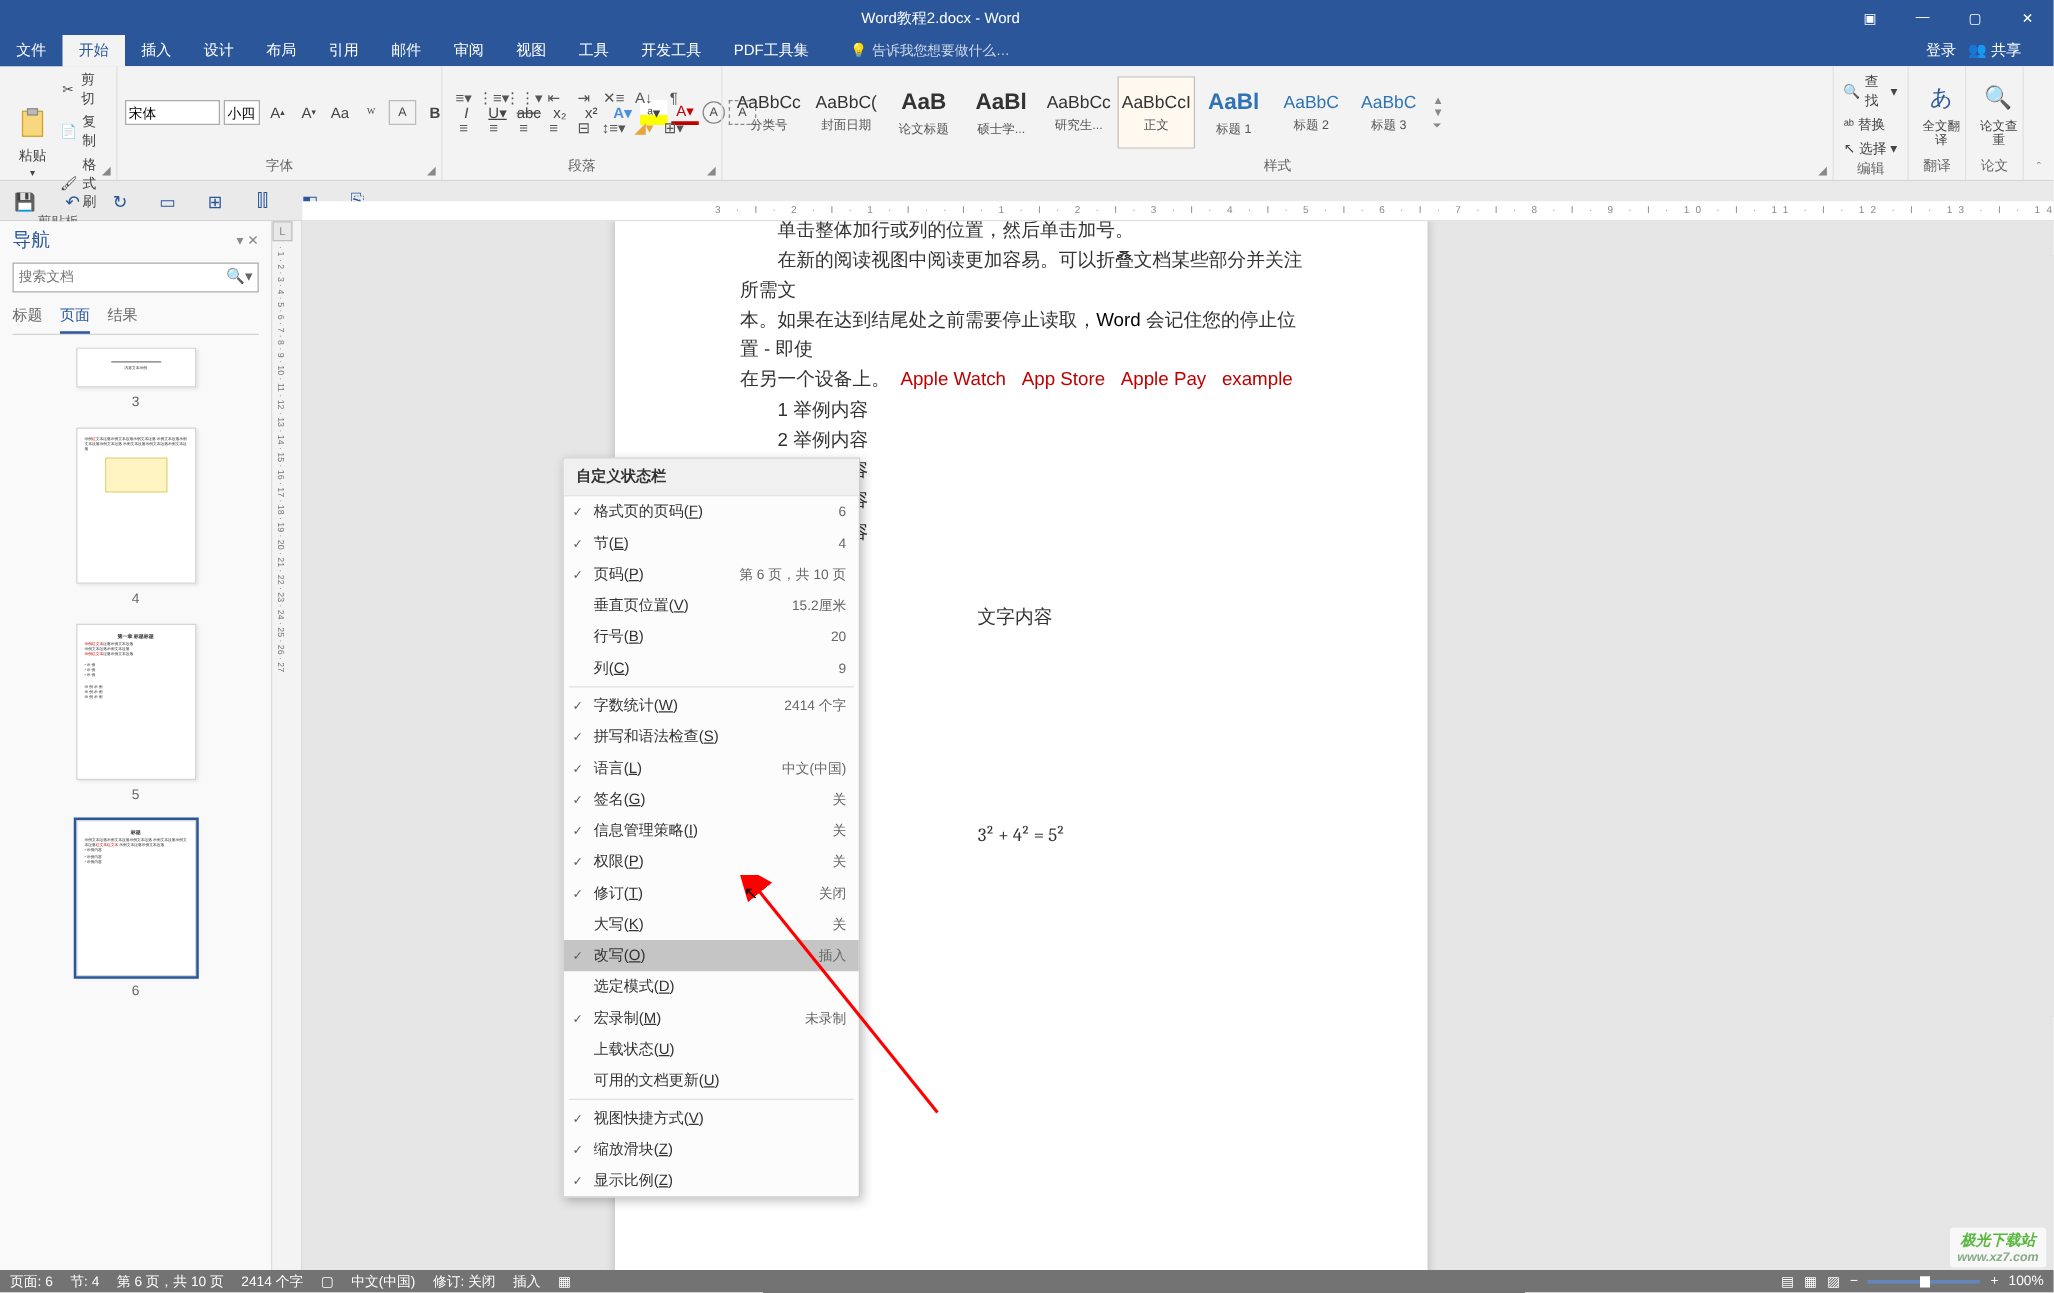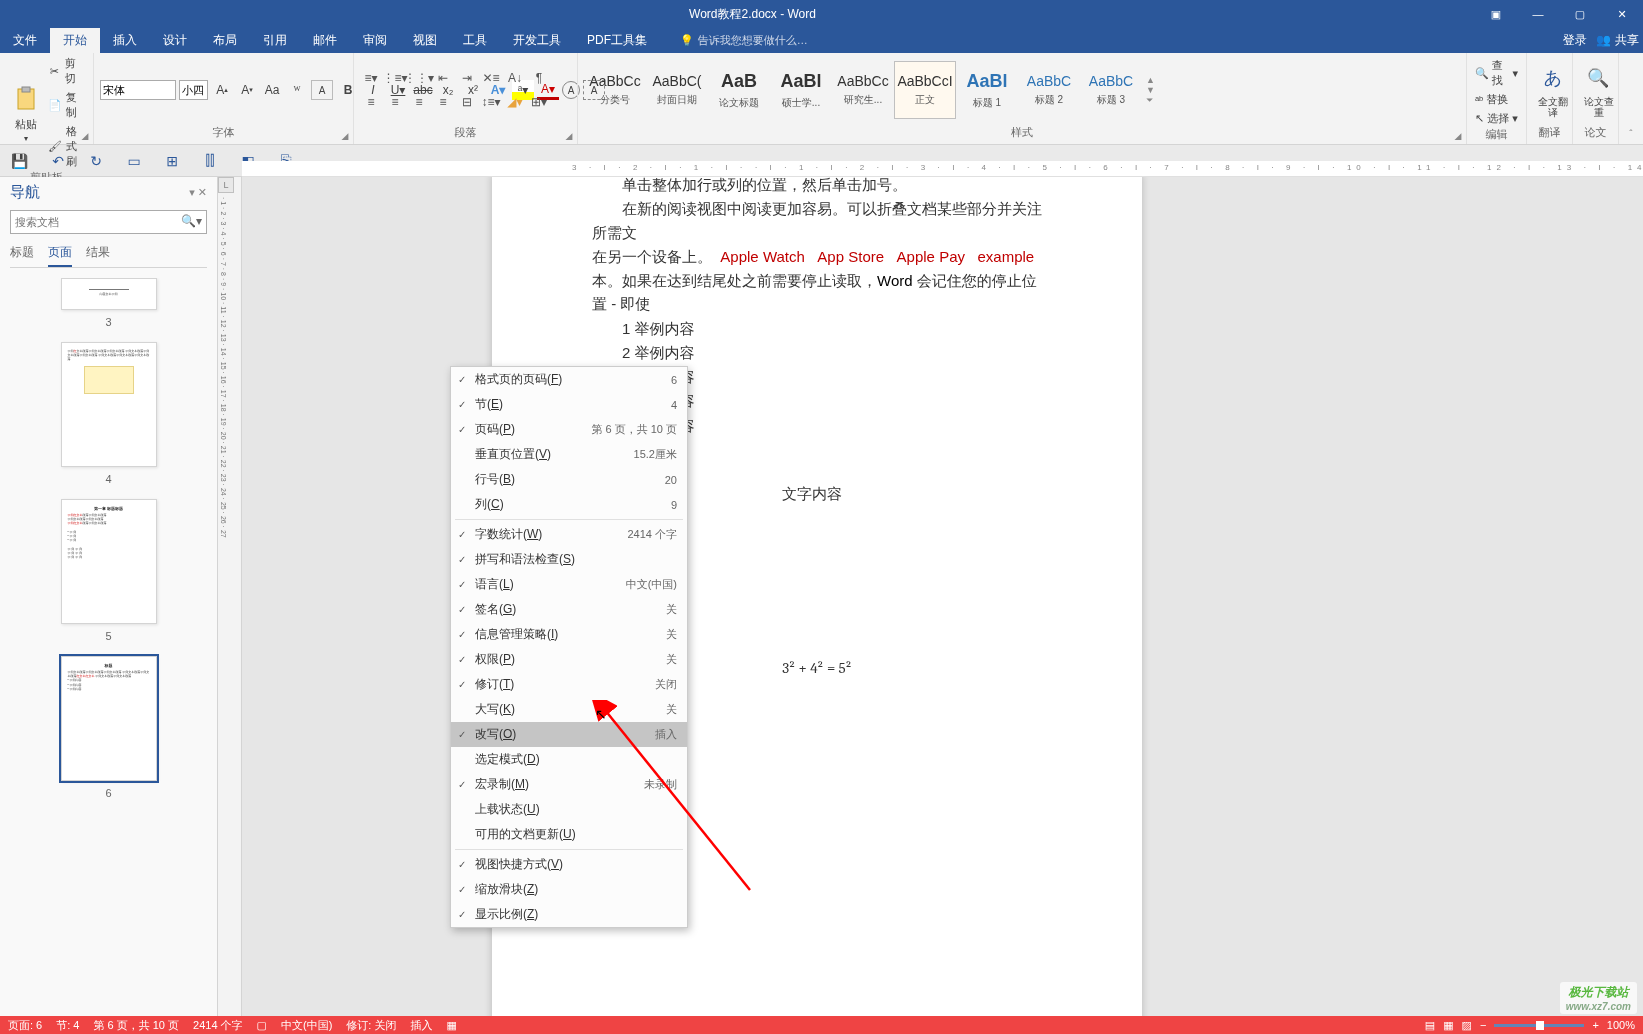--- a/index.html
+++ b/index.html
@@ -6,21 +6,21 @@
 body { background: #fff; overflow: hidden; width: 1643px; height: 1034px; position: relative; }
 .titlebar { height: 28px; background: #2b579a; color: #fff; display: flex; align-items: center; font-size: 12px; }
 .titlebar .center { flex: 1; text-align: center; }
 .titlebar .controls { display: flex; }
 .titlebar .controls div { width: 42px; height: 28px; display: flex; align-items: center; justify-content: center; font-size: 11px; }
 .menubar { height: 25px; background: #2b579a; display: flex; align-items: center; }
 .menubar .tab { padding: 0 13px; height: 25px; line-height: 25px; font-size: 12px; color: #fff; cursor: pointer; }
 .menubar .tab.active { background: #f3f3f3; color: #2b579a; }
 .menubar .tab.file { background: #2b579a; }
 .menubar .spacer { flex: 1; }
-.menubar .right { display: flex; align-items: center; color: #fff; font-size: 12px; padding-right: 4px; gap: 10px; }
+.menubar .right { display: flex; align-items: center; color: #fff; font-size: 12px; padding-right: 26px; gap: 10px; }
 .tellme { color: #cfd8e8; font-size: 11px; padding-left: 20px; display: flex; align-items: center; gap: 4px; }
 .ribbon { height: 92px; background: #f3f3f3; border-bottom: 1px solid #d4d4d4; display: flex; }
 .rgroup { border-right: 1px solid #e1e1e1; padding: 2px 6px; display: flex; flex-direction: column; justify-content: space-between; min-width: 40px; position: relative; }
 .rgroup .glabel { font-size: 11px; color: #666; text-align: center; padding-bottom: 2px; }
 .rgroup .gcontent { flex: 1; display: flex; align-items: center; }
 .btn-big { display: flex; flex-direction: column; align-items: center; font-size: 11px; color: #444; gap: 2px; padding: 2px 4px; }
 .btn-big .icon { width: 32px; height: 32px; display: flex; align-items: center; justify-content: center; }
 .small-btns { display: flex; flex-direction: column; gap: 2px; font-size: 11px; color: #444; }
 .small-btns div { display: flex; align-items: center; gap: 4px; padding: 1px 2px; }
 .small-icon { width: 14px; height: 14px; display: inline-flex; align-items: center; justify-content: center; font-size: 11px; }
@@ -68,21 +68,21 @@
 .page .formula { text-align: center; margin-top: 220px; font-size: 15px; font-family: Cambria, serif;}
 .context-menu { position: absolute; left: 450px; top: 366px; width: 238px; background: #fcfcfc; border: 1px solid #cccccc; box-shadow: 2px 3px 8px rgba(0,0,0,0.25); font-size: 12px; color: #333; z-index: 100; }
 .context-menu .title { padding: 6px 10px; font-weight: bold; background: #f0f0f0; border-bottom: 1px solid #e4e4e4; }
 .context-menu .item { display: flex; align-items: center; padding: 4px 10px 4px 24px; position: relative; cursor: pointer; }
 .context-menu .item.hover { background: #c5c5c5; }
 .context-menu .item .check { position: absolute; left: 7px; color: #5a5a5a; font-size: 10px; }
 .context-menu .item .lbl { flex: 1; }
 .context-menu .item .lbl u { text-decoration: underline; }
 .context-menu .item .val { color: #666; font-size: 11px; }
 .context-menu .sep { height: 1px; background: #e0e0e0; margin: 2px 4px; }
-.statusbar { position: absolute; left: 0; right: 0; bottom: 0; height: 18px; background: #ef4444; color: #fff; font-size: 11px; display: flex; align-items: center; padding: 0 8px; }
+.statusbar { position: absolute; left: 0; right: 0; bottom: 0; height: 18px; background: #737373; color: #fff; font-size: 11px; display: flex; align-items: center; padding: 0 8px; }
 .statusbar .seg { margin-right: 14px; }
 .statusbar .spacer { flex: 1; }
 .statusbar .viewbtns { display: flex; gap: 8px; align-items: center; }
 .statusbar .zoom-slider { width: 90px; height: 3px; background: #6385b8; position: relative; }
 .statusbar .zoom-slider .knob { position: absolute; left: 42px; top: -3px; width: 8px; height: 9px; background: #fff; }
 .red-arrow { position: absolute; z-index: 101; pointer-events: none; }
 .watermark { position: absolute; right: 6px; bottom: 20px; font-size: 12px; color: #59b840; background: rgba(255,255,255,0.7); padding: 2px 6px; border-radius: 3px; z-index: 200; display:flex; flex-direction:column; align-items:center; font-style: italic; font-weight:bold;}
 .watermark .url { font-size: 10px; color: #8a8; }
 .cursor { position: absolute; z-index: 102; font-size: 14px; color: #000; }
 .corner-launcher { position: absolute; right: 2px; bottom: 2px; width: 12px; height: 12px; font-size: 9px; color: #888; display: flex; align-items:center; justify-content:center;}
@@ -361,33 +361,34 @@
 
 <div class="ruler-left">
   <div class="rb">L</div>
   <div class="ruler-vertical-ticks" style="top:20px">· 1 · 2 · 3 · 4 · 5 · 6 · 7 · 8 · 9 · 10 · 11 · 12 · 13 · 14 · 15 · 16 · 17 · 18 · 19 · 20 · 21 · 22 · 23 · 24 · 25 · 26 · 27</div>
 </div>
 
 <div class="docarea">
   <div class="page">
     <p style="text-indent:2em">单击整体加行或列的位置，然后单击加号。</p>
     <p style="text-indent:2em"><span>在新的阅读视图中阅读更加容易。可以折叠文档某些部分并关注所需文</span></p>
+    <p><span>本。如果在达到结尾处之前需要停止读取，</span><span style="color:#000">Word</span><span> 会记住您的停止位置 - 即使</span></p>
     <p><span>在另一个设备上。</span>&nbsp;&nbsp;<span class="red">Apple Watch</span>&nbsp;&nbsp;&nbsp;<span class="red">App Store</span>&nbsp;&nbsp;&nbsp;<span class="red">Apple Pay</span>&nbsp;&nbsp;&nbsp;<span class="red">example</span></p>
-    <p><span>本。如果在达到结尾处之前需要停止读取，</span><span style="color:#000">Word</span><span> 会记住您的停止位置 - 即使</span></p>
     <p style="text-indent:2em">1 举例内容</p>
     <p style="text-indent:2em">2 举例内容</p>
     <p style="text-indent:2em">3 举例内容</p>
     <p style="text-indent:2em">4 举例内容</p>
     <p style="text-indent:2em">5 举例内容</p>
     <div style="position:absolute;left:290px;top:310px">文字内容</div>
     <p class="formula">3² + 4² = 5²</p>
   </div>
 </div>
 
 <div class="context-menu">
+  <div class="title">自定义状态栏</div>
   <div id="ctx-items">
       <div class="item">
         <span class="check">✓</span>
         <span class="lbl">格式页的页码(<u>F</u>)</span>
         <span class="val">6</span>
       </div>
       <div class="item">
         <span class="check">✓</span>
         <span class="lbl">节(<u>E</u>)</span>
         <span class="val">4</span>

